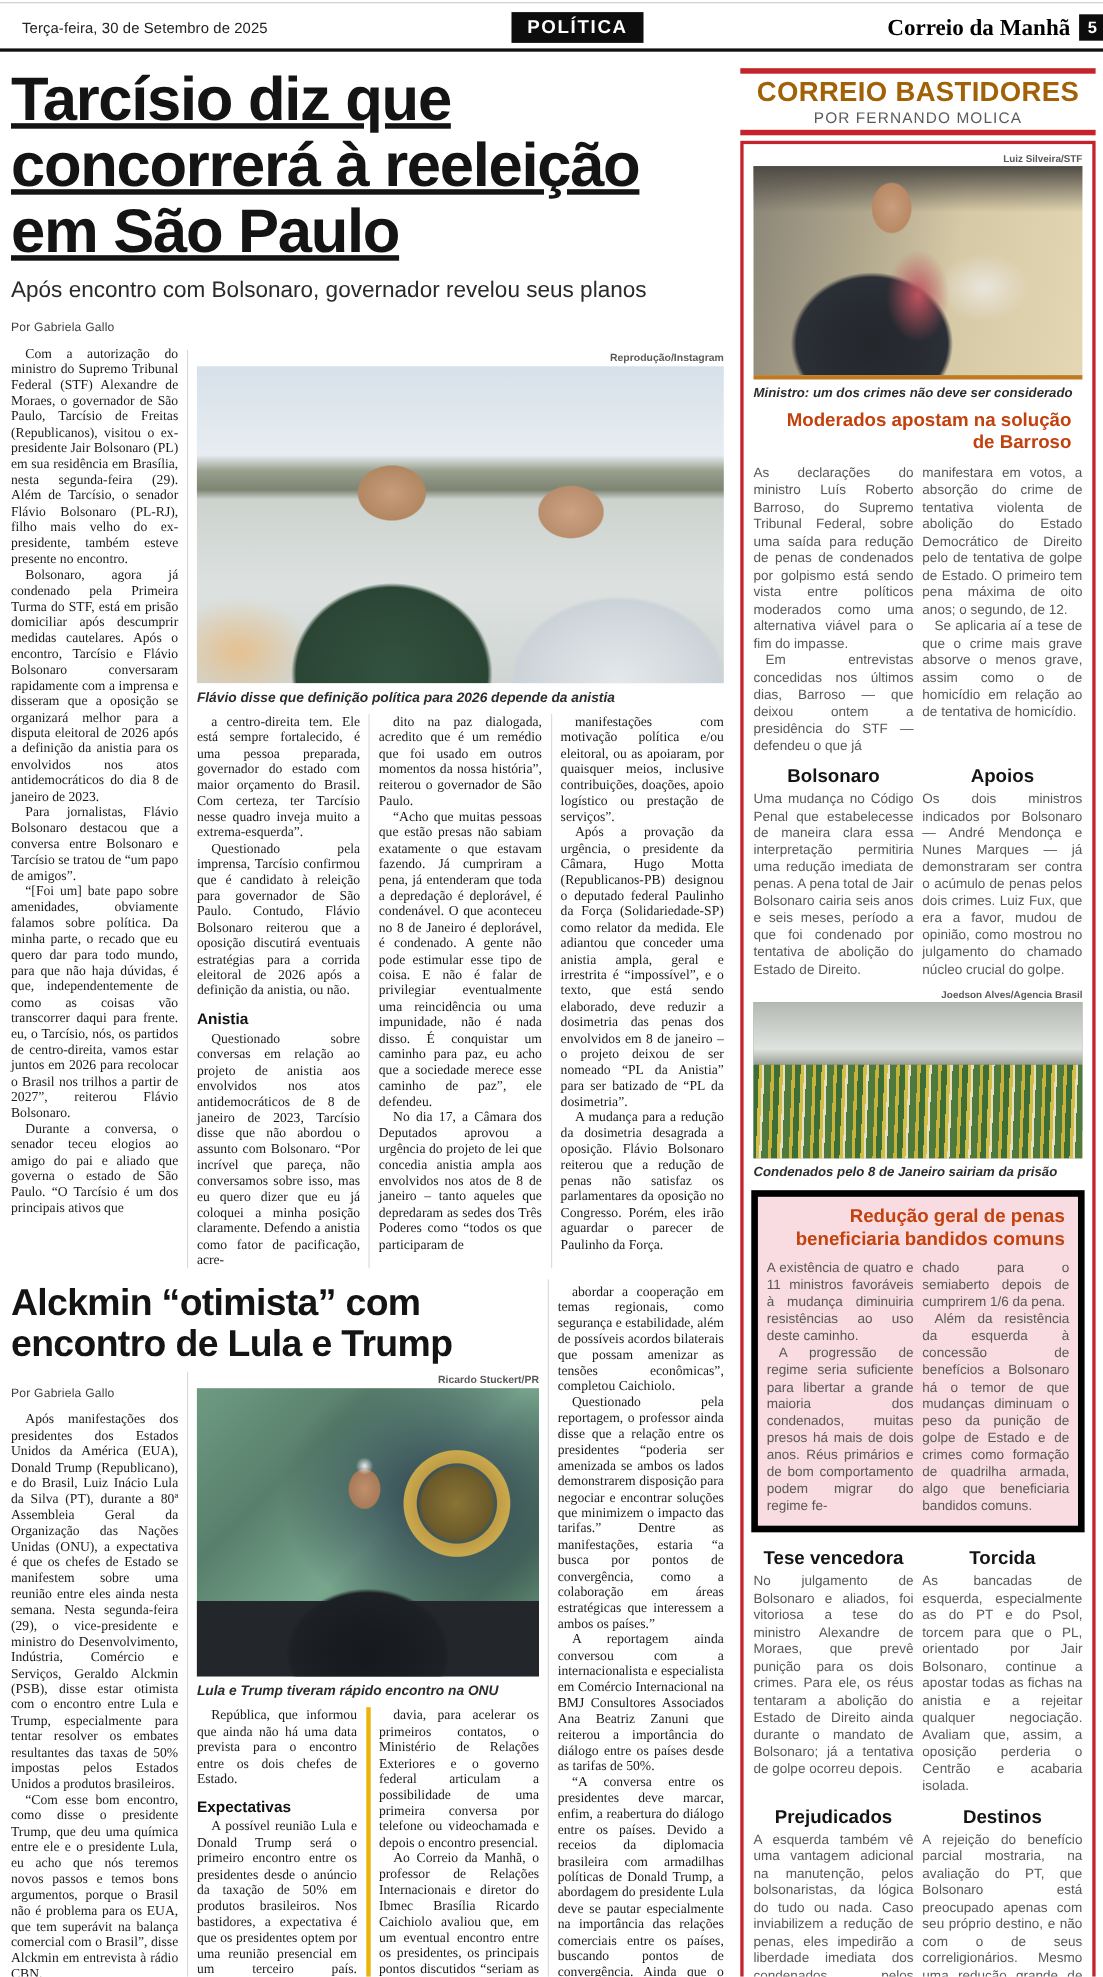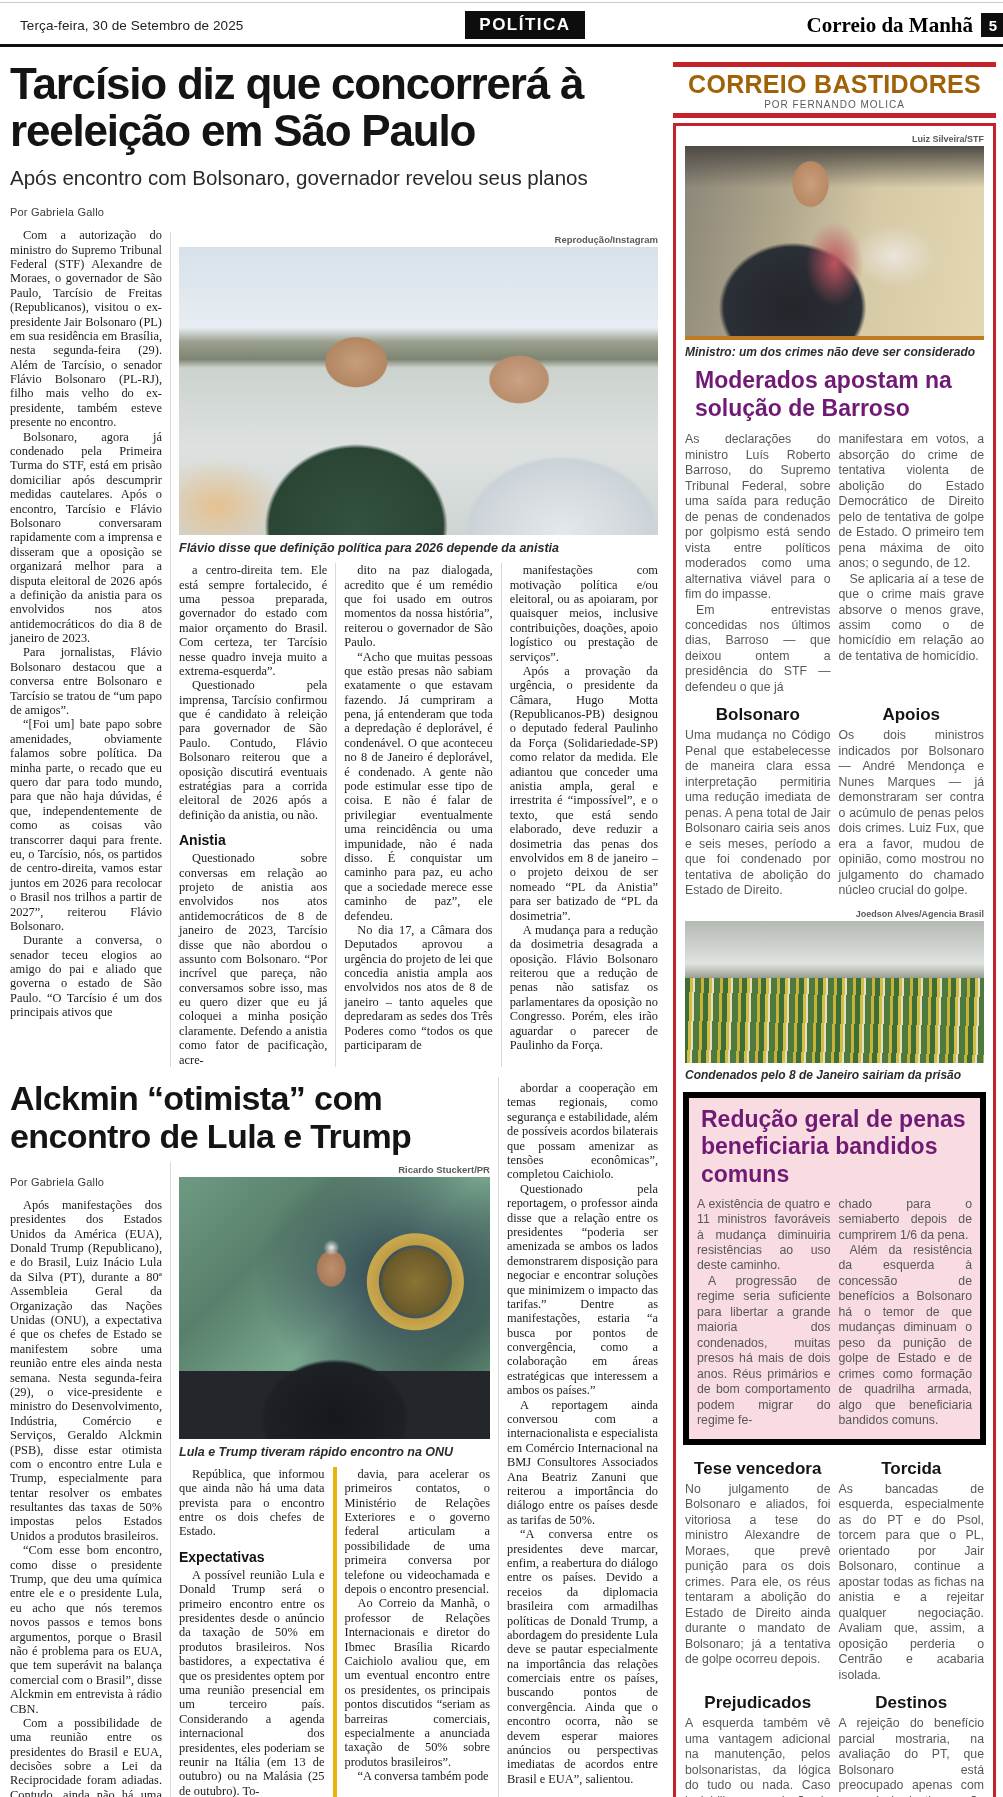--- a/index.html
+++ b/index.html
@@ -14,22 +14,22 @@
   .section-badge { background:#0d0d0d; color:#fff; font-weight:700; font-size:17px;
                    letter-spacing:1.5px; padding:4px 14px; }
   .mast-wrap { display:flex; align-items:center; gap:8px; }
   .masthead { font-family:"Liberation Serif", serif; font-weight:700; font-size:21px; color:#000000; }
   .pagenum { background:#0d0d0d; color:#fff; font-weight:700; font-size:15px;
              width:24px; height:24px; display:flex; align-items:center; justify-content:center; }
   .toprule { position:absolute; top:44px; left:0; width:100%; height:2.5px; background:#111; }
 
   
   .main { position:absolute; left:10px; top:52px; width:648px; }
-  h1.a1-head { font-size:44px; line-height:1.07; font-weight:700; letter-spacing:-1.2px;
-               color:#141414; margin:8px 0 12px; }
+  h1.a1-head { font-size:56px; line-height:1.07; font-weight:700; letter-spacing:-1.2px;
+               color:#141414; margin:8px 0 12px;text-decoration:underline; }
   .a1-sub { font-size:20.5px; color:#2a2a2a; margin:0 0 2px; }
   .credit { font-size:9.5px; font-weight:700; color:#5a5a5a; text-align:right; margin:2px 0 2px; }
   .byline { font-size:11px; color:#3c3c3c; letter-spacing:.2px; margin:14px 0 10px; }
 
   .a1-body { display:flex; margin-top:2px; }
   .ncol { width:152px; flex:none; }
   .a1-right { flex:1; border-left:1px solid #d9d9d9; margin-left:8px; padding-left:8px;margin-top:40px; }
   .cols3 { display:flex; margin-top:4px;justify-content:center; }
   .cols3 .ncol { flex:1; width:auto; }
   .cols3 .ncol + .ncol { border-left:1px solid #d9d9d9; margin-left:8px; padding-left:8px; }
@@ -68,39 +68,39 @@
   .a2-center { flex:1; border-left:1px solid #d9d9d9; margin-left:8px; padding-left:8px; }
   .cols2 { display:flex; }
   .cols2 .ncol { flex:1; width:auto; }
   .cols2 .ncol + .ncol { border-left:4px solid #eab308; margin-left:8px; padding-left:8px; }
 
   
   .sidebar { position:absolute; left:673px; top:62px; width:323px; }
   .sb-bar { height:5px; background:#c4232b; }
   .sb-title { text-align:center; font-size:25px; font-weight:800; letter-spacing:.3px;
               color:#a16207; margin:3px 0 0; }
-  .sb-byline { text-align:center; font-size:10px; color:#5a5a5a; letter-spacing:1px; margin:0 0 3px; }
+  .sb-byline { text-align:center; font-size:14px; color:#5a5a5a; letter-spacing:1px; margin:0 0 3px; }
   .sb-box { border:3px solid #c4232b; margin-top:5px; padding:7px 9px 10px; background:#fff; }
   .sb-credit { font-size:9px; font-weight:700; color:#5a5a5a; text-align:right; margin:1px 0 2px; }
   .photo2 { height:194px;
     border-bottom:4px solid #c07a22;
     background:
       radial-gradient(ellipse 30px 38px at 42% 20%, #c99f7e 0%, #b88964 58%, rgba(0,0,0,0) 62%),
       radial-gradient(ellipse 48px 70px at 50% 62%, #bd525e 0%, rgba(189,82,94,0) 60%),
       radial-gradient(ellipse 70px 52px at 70% 58%, #e9e5db 0%, rgba(233,229,219,0) 60%),
       radial-gradient(ellipse 125px 110px at 36% 85%, #23262b 0%, #2b2f36 55%, rgba(0,0,0,0) 59%),
       linear-gradient(180deg, #4e4a44 0%, rgba(78,74,68,0) 22%),
       linear-gradient(100deg, #8a8578 0%, #b3a98e 35%, #d6c9a6 60%, #e3d7b4 100%); }
   .photo4 { height:142px;
     background:
       repeating-linear-gradient(92deg, #3e6e38 0 5px, #d2bd45 5px 8px, #e6dfc6 8px 10px, #4f7a3e 10px 16px, #c9b23a 16px 19px) left bottom / 100% 60% no-repeat,
       linear-gradient(180deg, #b4b9b4 0%, #dfe3df 75%, #9aa096 100%) top / 100% 40% no-repeat,
       #848a80; }
   .sb-caption { font-size:12px; font-weight:700; font-style:italic; color:#2d2d2d; margin:5px 0 8px; }
-  .sb-h2 { text-align:left; font-size:23px; line-height:1.2; font-weight:800; color:#701a75; margin:8px 10px 10px; }
+  .sb-h2 { text-align:right; font-size:17px; line-height:1.2; font-weight:800; color:#c2410c; margin:8px 10px 10px; }
   .sb-cols { display:flex; gap:8px; }
   .sb-cols > div { flex:1; }
   .sbtext p { font-size:12.3px; line-height:1.26; color:#57585a; text-align:justify; }
   .sbtext p + p { text-indent:11px; }
   .sb-sec { text-align:center; font-size:17px; font-weight:800; color:#141414; margin:10px 0 3px; }
   .pinkbox { background:#f8dce1; border:6px solid #000000; margin:10px -2px 4px; padding:6px 8px 10px; }
   .pinkbox .sb-h2 { margin:2px 4px 8px; }
 </style>
 </head>
 <body>

